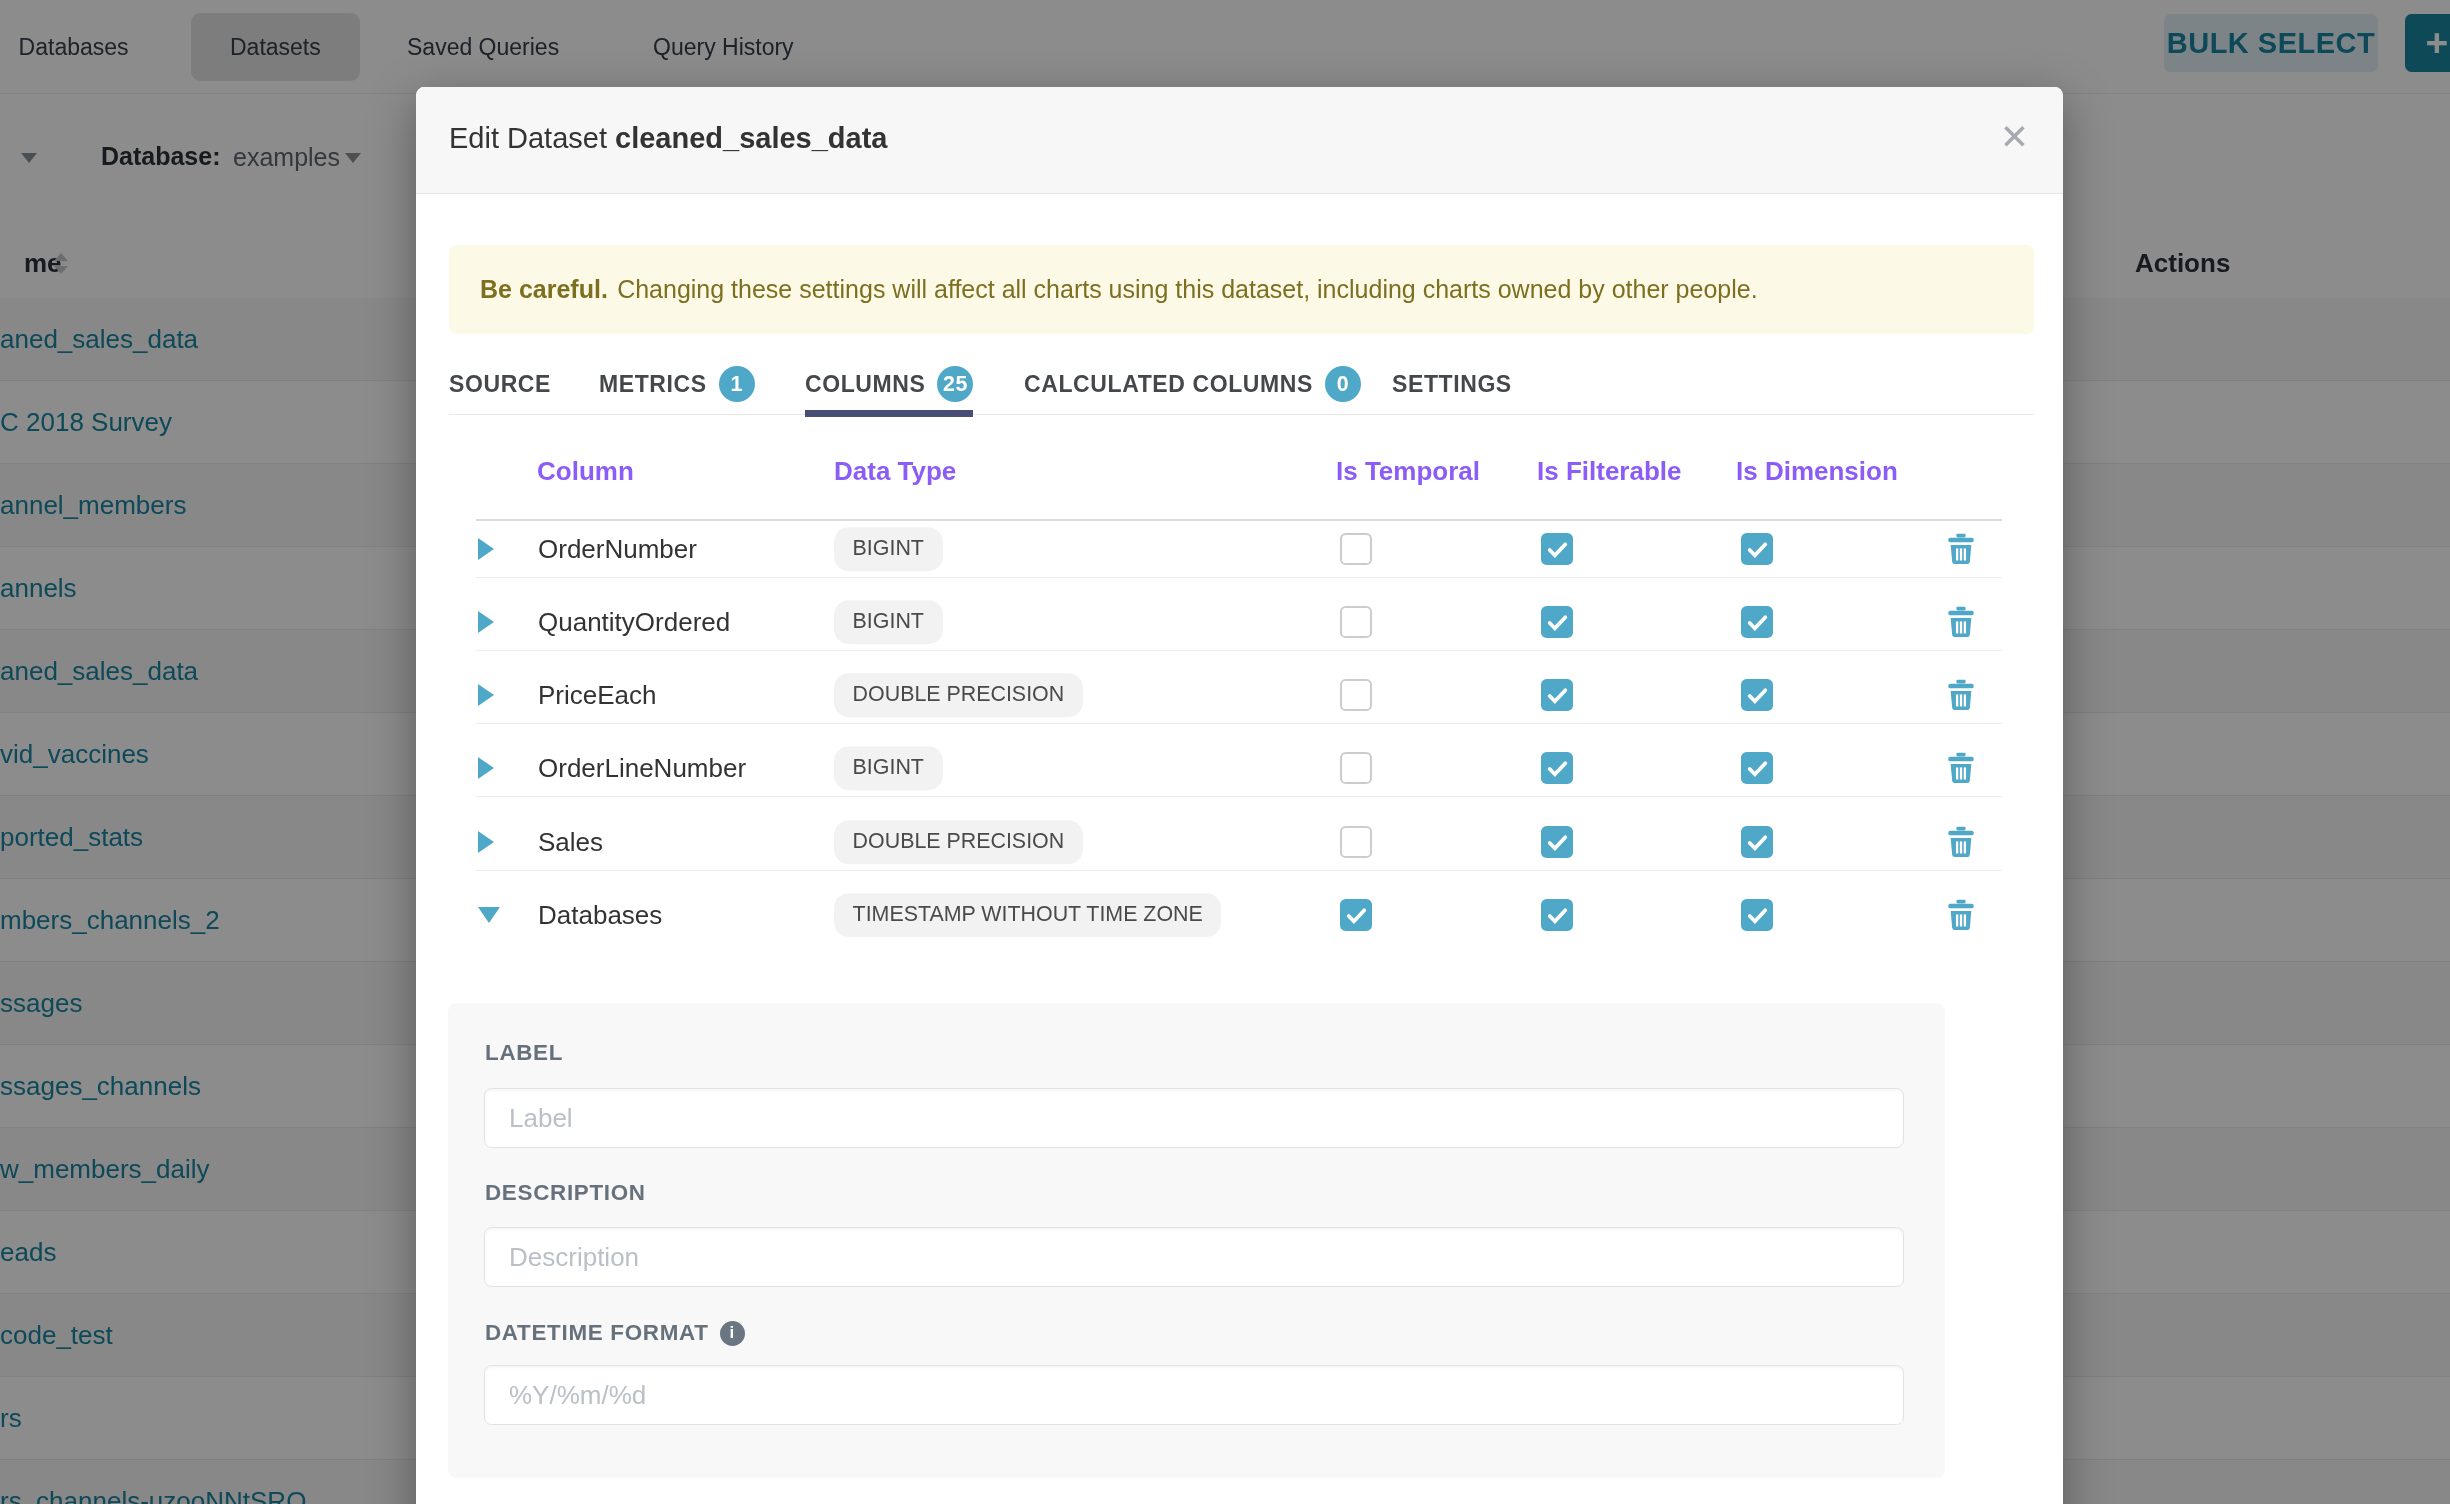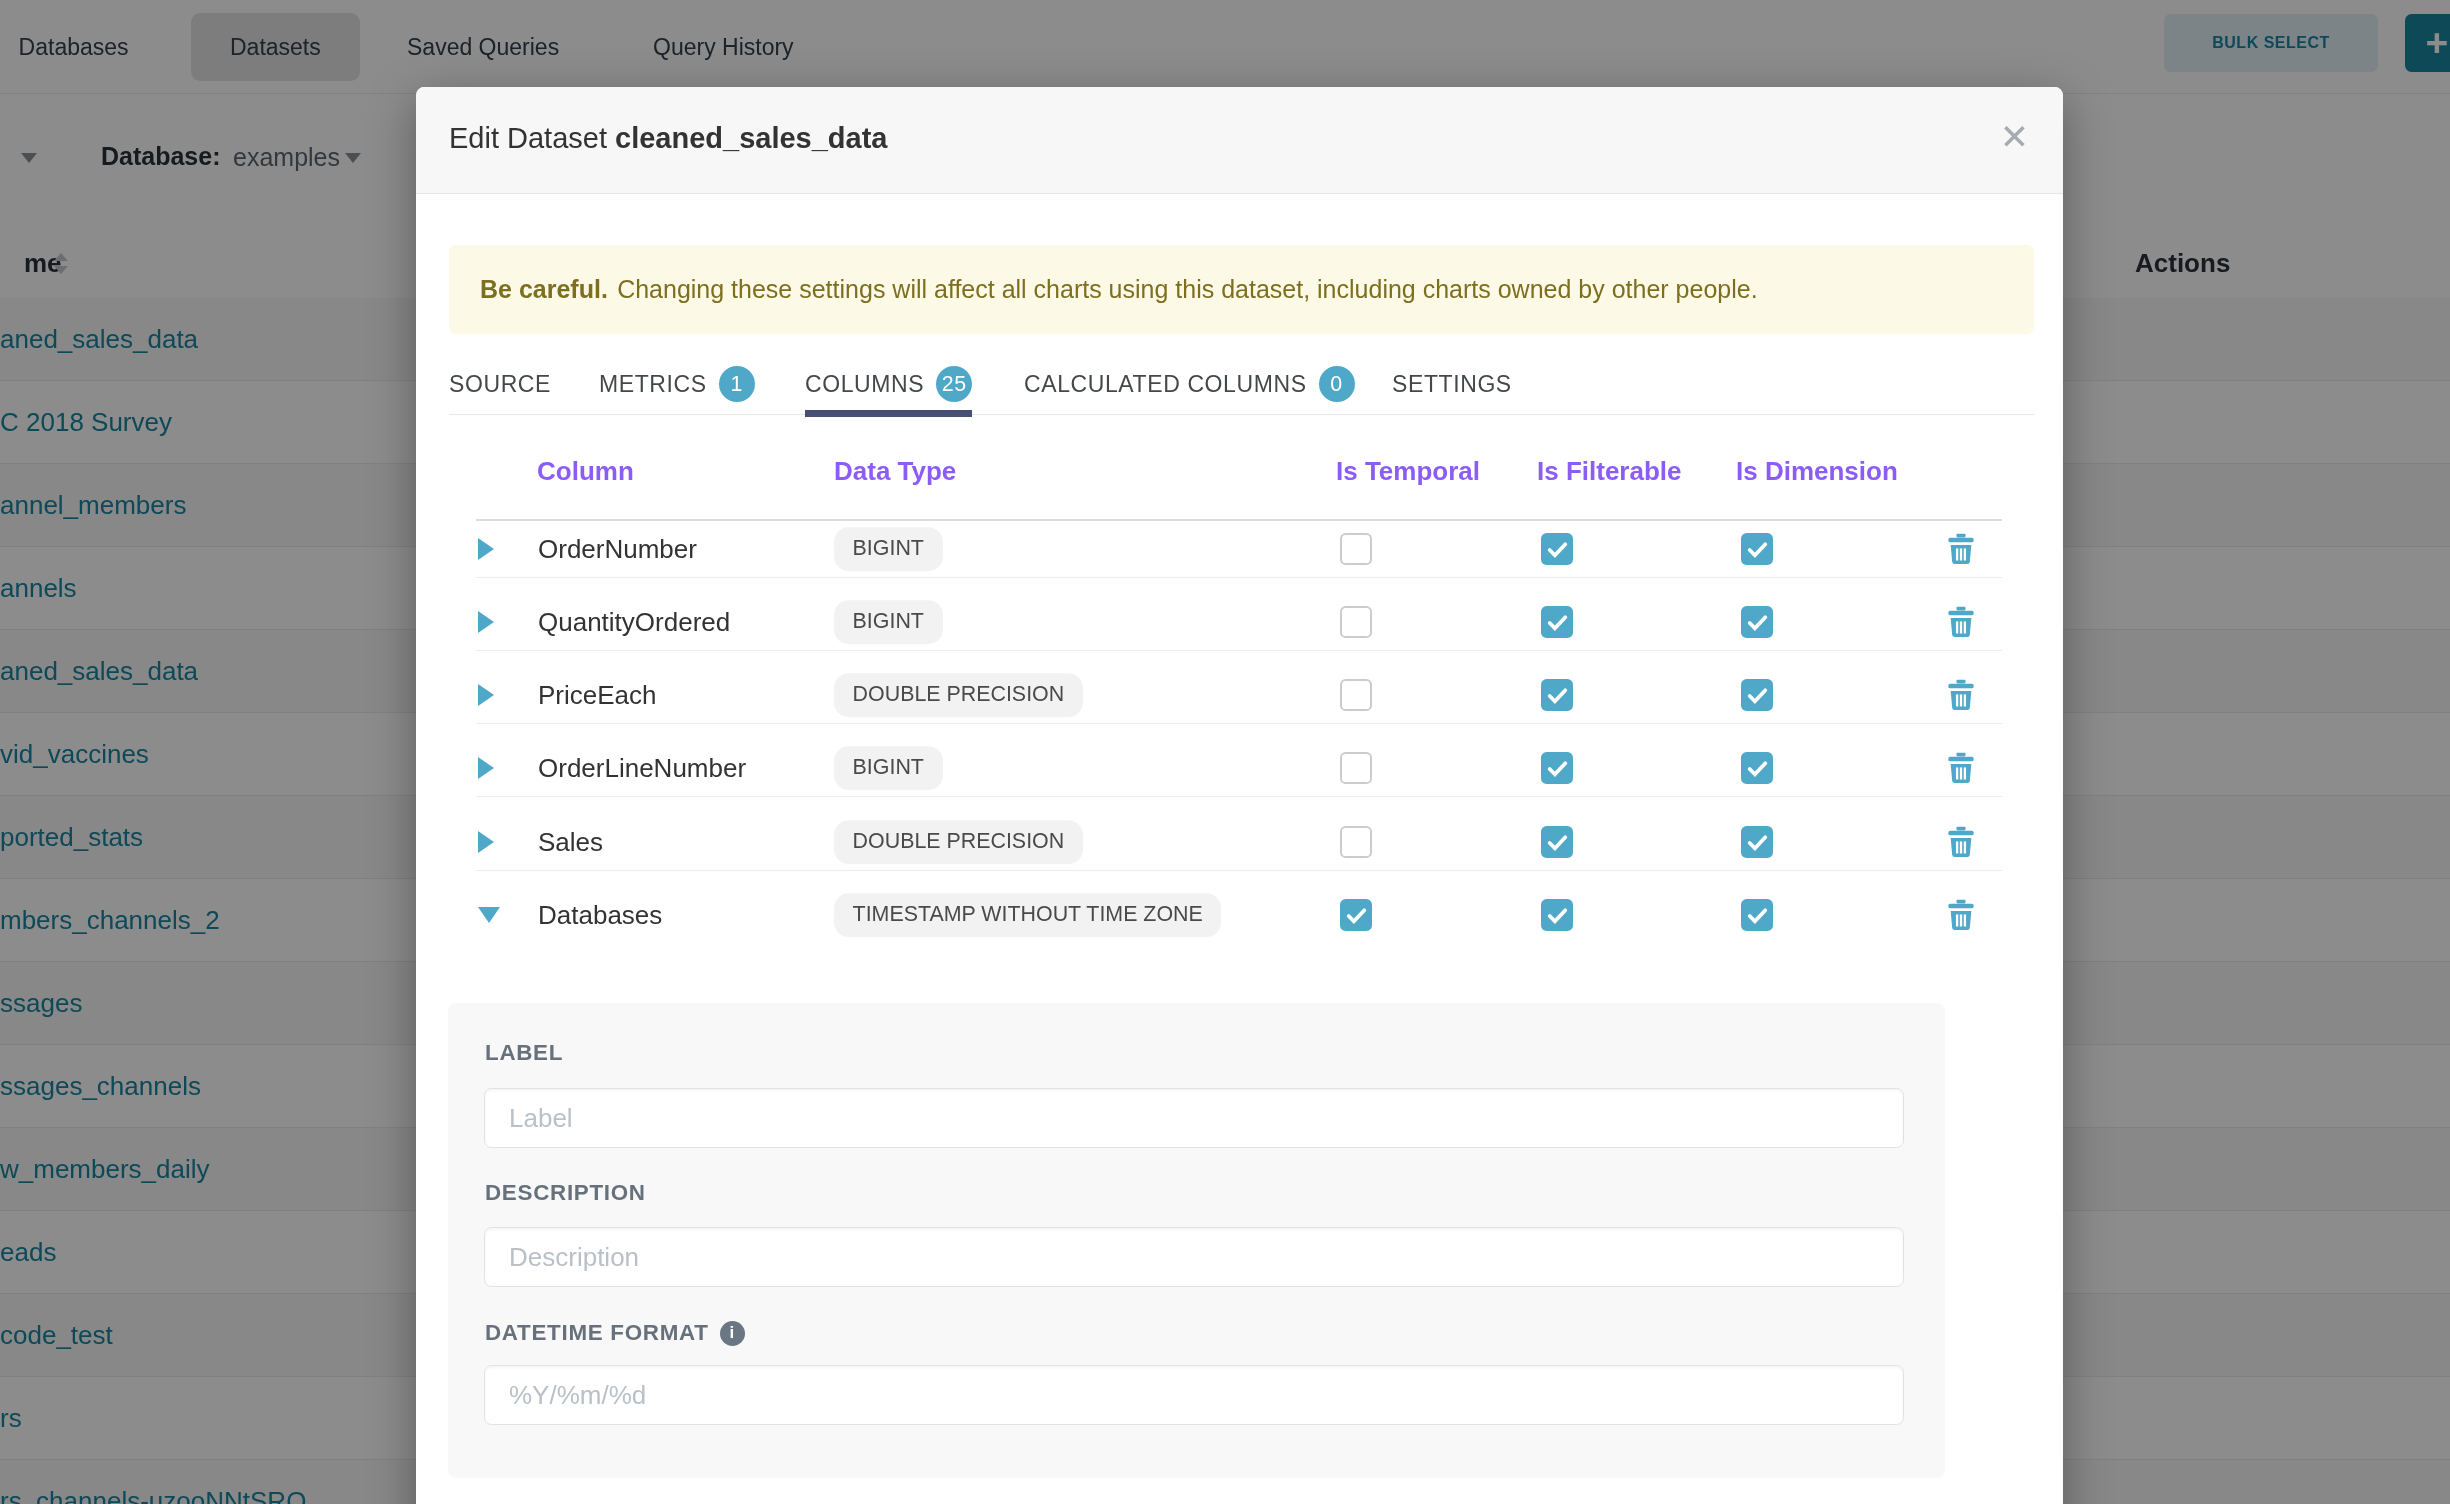--- a/index.html
+++ b/index.html
@@ -11,21 +11,21 @@
     font-family:"Liberation Sans",sans-serif;}
   .abs{position:absolute;}
 
   
   #bg-page{position:absolute;inset:0;background:#fff;}
   #topnav{position:absolute;left:0;top:0;width:2450px;height:94px;background:#fff;border-bottom:0.9px solid #ededed;}
   .nav-item{position:absolute;top:0;height:94px;display:flex;align-items:center;font-size:23px;color:#33404d;}
   .nav-pill{background:#e3e3e3;border-radius:9.3px;top:13px;height:68px;padding:8px 39px;}
   .btn-bulk{position:absolute;left:2164px;top:14px;width:214px;height:58px;background:#e4f1f6;
     border-radius:6.5px;display:flex;align-items:center;justify-content:center;
-    color:var(--link);font-weight:bold;font-size:16px;letter-spacing:0.5px;}
+    color:var(--link);font-weight:bold;font-size:29px;letter-spacing:0.5px;}
   .btn-add{position:absolute;left:2405px;top:14px;width:75px;height:58px;background:#1a85a0;
     border-radius:6.5px;display:flex;align-items:center;padding-left:20.5px;
     color:#fff;font-size:39px;font-weight:bold;}
   .caret-dn-sm{width:0;height:0;border-left:8.4px solid transparent;border-right:8.4px solid transparent;border-top:10.3px solid #8b9196;}
   #filter-caret{left:20.5px;top:153px;}
   #db-label{left:101px;top:142px;font-size:25px;font-weight:bold;color:#2b323a;}
   #db-value{left:233px;top:143px;font-size:25px;color:#5c666f;}
   #db-caret{left:345px;top:153px;}
   #bg-name-hdr{left:0px;top:248px;font-size:26px;font-weight:bold;color:#2b323a;padding-left:24px;}
   .sort-icon{left:54px;top:253px;display:flex;flex-direction:column;gap:4.7px;}
@@ -48,21 +48,21 @@
     border-radius:8.4px;box-shadow:0 13px 47px rgba(0,0,0,.35);}
   #modal-header{position:absolute;left:0;top:0;width:100%;height:107px;background:#f7f7f7;
     border-bottom:0.9px solid #e6e6e6;border-radius:8.4px 8.4px 0 0;}
   #modal-title{position:absolute;left:33px;top:35px;font-size:29px;color:#333;}
   #modal-title b{font-weight:bold;}
   #modal-close{position:absolute;right:34px;top:32px;font-size:35px;color:#a6abb1;cursor:pointer;line-height:1;}
   #warn{position:absolute;left:33px;top:158px;width:1585px;height:89px;background:var(--warn-bg);
     border-radius:6.5px;display:flex;align-items:center;padding-left:31px;font-size:25px;color:var(--warn-text);}
   #warn b{font-weight:bold;margin-right:9.3px;}
 
-  #tabs{position:absolute;left:33px;top:268px;width:1585px;height:60px;border-bottom:1.9px solid #e8e8e8;}
+  #tabs{position:absolute;left:33px;top:268px;width:1585px;height:60px;border-bottom:1.9px solid #e8e8e8;font-weight:bold;}
   .tab{position:absolute;top:0;height:58px;display:flex;align-items:center;gap:12px;
     font-size:23px;color:#45484b;letter-spacing:0.6px;cursor:pointer;}
   .tab .badge{width:36px;height:36px;border-radius:50%;background:var(--accent);color:#fff;
     display:flex;align-items:center;justify-content:center;font-size:21.4px;}
   .tab.active::after{content:"";position:absolute;left:0;right:0;bottom:-3.7px;height:6.5px;background:var(--tab-active);}
 
   #cols-header{position:absolute;left:0;top:0;width:100%;}
   .chdr{position:absolute;top:384px;transform:translateY(-50%);font-size:26px;font-weight:bold;color:#8b5cf6;}
   #cols-hdr-line{position:absolute;left:60px;top:432px;width:1526px;height:1.9px;background:#dcdcdc;}
 

